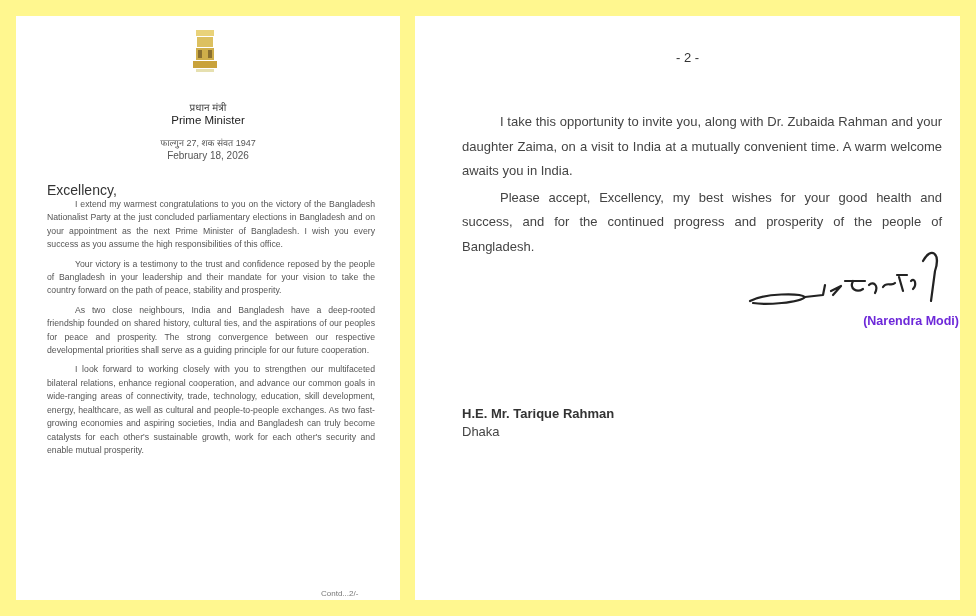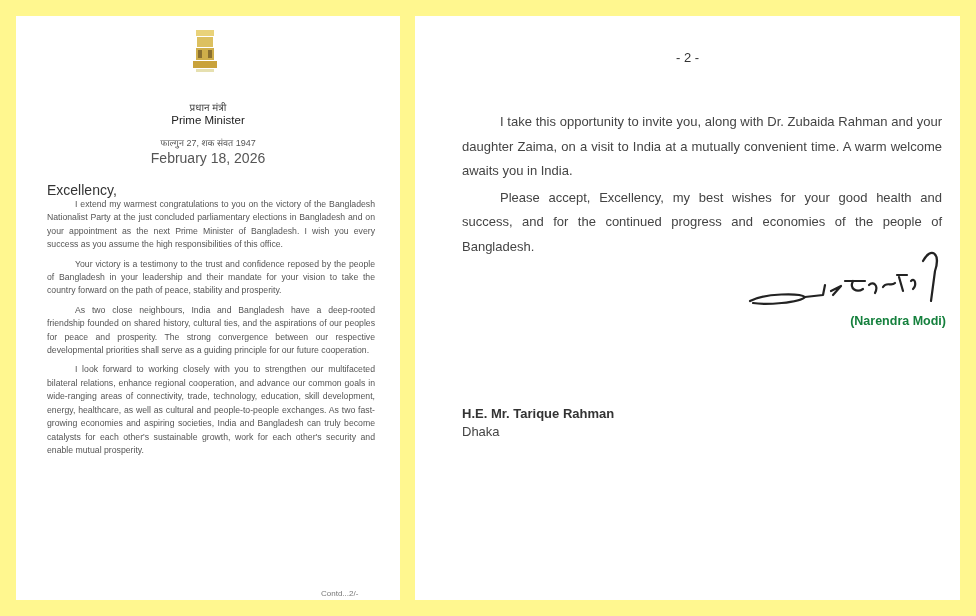--- a/index.html
+++ b/index.html
@@ -18,38 +18,38 @@
   #page2 { left: 415px; width: 545px; }
 
   
   .emblem {
     position: absolute; left: 174px; top: 12px; width: 30px; height: 48px;
   }
   .hdr { position: absolute; left: 0; width: 384px; text-align: center; color: #333; }
   .hdr-hindi { top: 84px; font-size: 10px; color: #444; }
   .hdr-title { top: 98px; font-size: 11.5px; color: #222; }
   .hdr-date-h { top: 120px; font-size: 9px; color: #555; text-align: center; }
-  .hdr-date { top: 134px; font-size: 14px; color: #555; }
+  .hdr-date { top: 134px; font-size: 10px; color: #555; }
   .salutation { position: absolute; left: 31px; top: 166px; font-size: 14px; color: #333; }
   .body1 {
     position: absolute; left: 31px; width: 328px; top: 182px;
     font-size: 8.7px; line-height: 13.4px; color: #555; text-align: justify;
   }
   .body1 p { margin: 0 0 6px 0; text-indent: 28px; }
   .contd { position: absolute; left: 305px; top: 573px; font-size: 8px; color: #777; }
 
   
   .pgnum { position: absolute; left: 0; width: 545px; top: 34px; text-align: center; font-size: 13px; color: #333; }
   .body2 {
     position: absolute; left: 47px; width: 480px; top: 94px;
     font-size: 13px; line-height: 24.5px; color: #444; text-align: justify;
   }
   .body2 p { margin: 0 0 2px 0; text-indent: 38px; }
   .signature { position: absolute; left: 330px; top: 225px; width: 200px; height: 75px; }
-  .signname { position: absolute; right: 14px; top: 298px; font-size: 12.5px; font-weight: bold; color: #15803d; }
+  .signname { position: absolute; right: 1px; top: 298px; font-size: 12.5px; font-weight: bold; color: #6d28d9; }
   .addressee { position: absolute; left: 47px; top: 353px; font-size: 13px; line-height: 18px; color: #444; margin-top: 36px; }
   .addressee .nm { font-weight: bold; color: #333; }
 </style>
 </head>
 <body>
 
 <div id="page1" class="page">
   <svg class="emblem" viewBox="0 0 30 48">
     <rect x="6" y="2" width="18" height="6" fill="#e9d27a"></rect>
     <rect x="7" y="9" width="16" height="10" fill="#dcc060"></rect>
@@ -71,21 +71,21 @@
     <p>As two close neighbours, India and Bangladesh have a deep-rooted friendship founded on shared history, cultural ties, and the aspirations of our peoples for peace and prosperity. The strong convergence between our respective developmental priorities shall serve as a guiding principle for our future cooperation.</p>
     <p>I look forward to working closely with you to strengthen our multifaceted bilateral relations, enhance regional cooperation, and advance our common goals in wide-ranging areas of connectivity, trade, technology, education, skill development, energy, healthcare, as well as cultural and people-to-people exchanges. As two fast-growing economies and aspiring societies, India and Bangladesh can truly become catalysts for each other's sustainable growth, work for each other's security and enable mutual prosperity.</p>
   </div>
   <div class="contd">Contd...2/-</div>
 </div>
 
 <div id="page2" class="page">
   <div class="pgnum">- 2 -</div>
   <div class="body2">
     <p>I take this opportunity to invite you, along with Dr. Zubaida Rahman and your daughter Zaima, on a visit to India at a mutually convenient time. A warm welcome awaits you in India.</p>
-    <p>Please accept, Excellency, my best wishes for your good health and success, and for the continued progress and economies of the people of Bangladesh.</p>
+    <p>Please accept, Excellency, my best wishes for your good health and success, and for the continued progress and prosperity of the people of Bangladesh.</p>
   </div>
   <svg class="signature" viewBox="0 0 200 75">
     <g fill="none" stroke="#222" stroke-width="2.2" stroke-linecap="round" stroke-linejoin="round">
       <path d="M5 60 C 20 52, 55 52, 60 56 C 55 62, 20 64, 8 62"></path>
       <path d="M60 56 L 78 54 L 80 44"></path>
       <path d="M86 50 L 96 45 L 88 54"></path>
       <path d="M100 40 L 120 40 M108 40 C 104 48, 112 52, 118 48"></path>
       <path d="M124 44 C 128 40, 134 44, 130 52"></path>
       <path d="M138 46 C 142 40, 146 46, 150 42"></path>
       <path d="M154 36 L 158 50 M152 34 L 162 34"></path>

